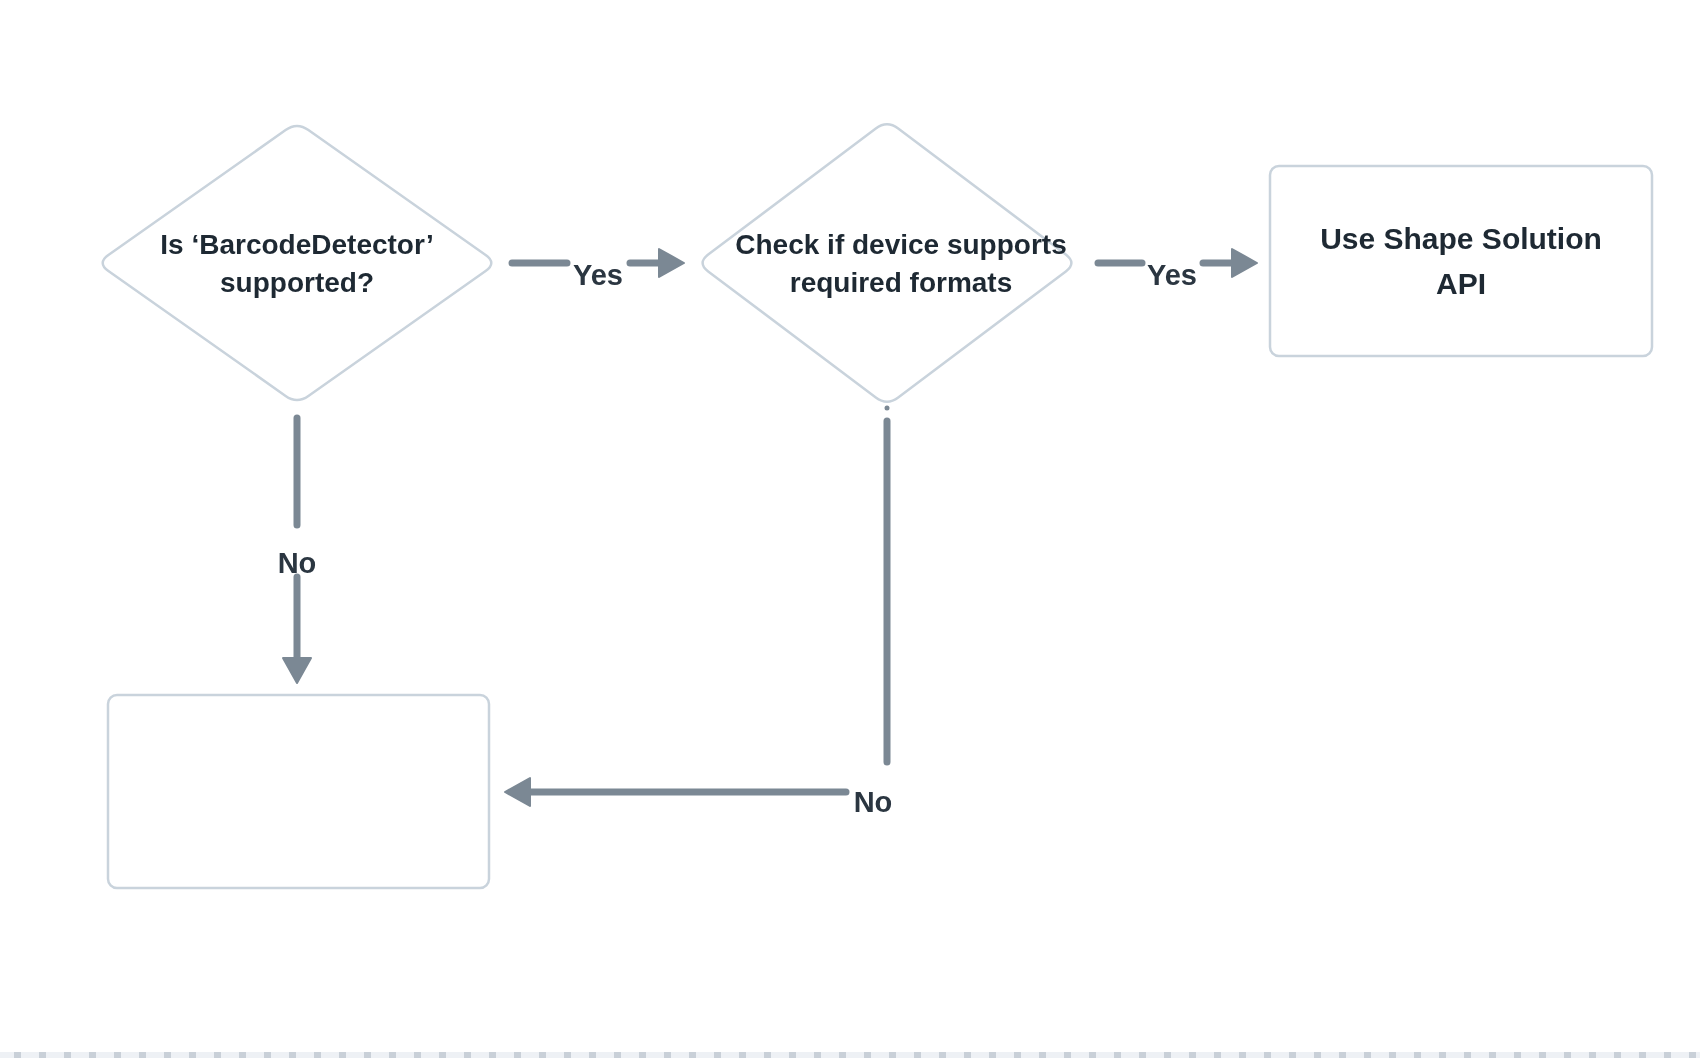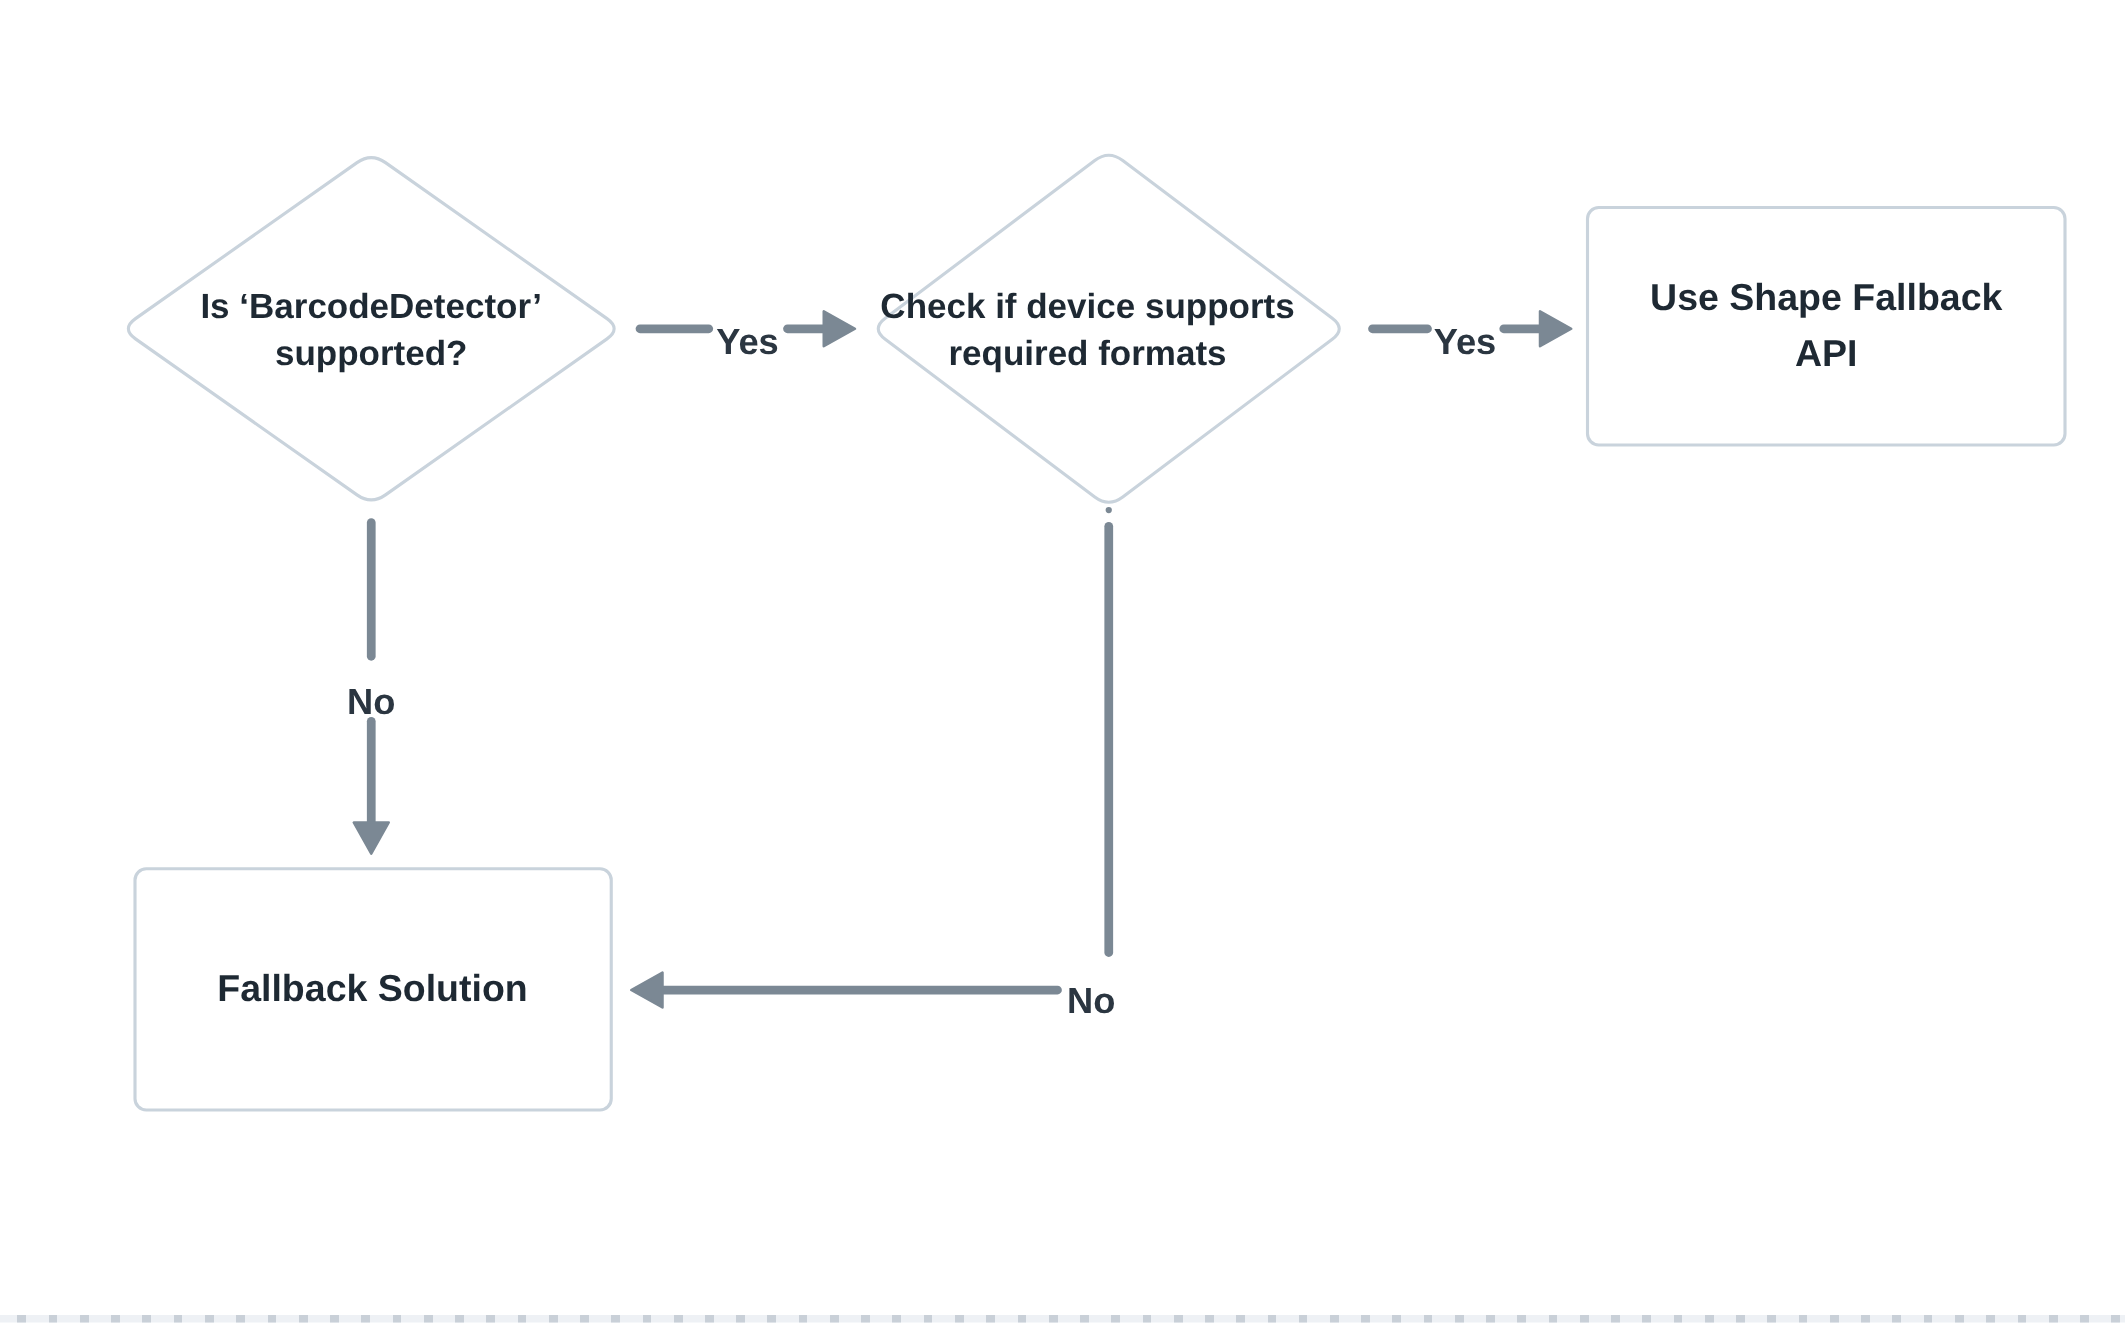--- a/index.html
+++ b/index.html
@@ -70,25 +70,24 @@
     <polygon class="edge-head" points="297,683 283,658 311,658"></polygon>
 
     <circle class="edge-dot" cx="887" cy="408" r="2.5"></circle>
     <path class="edge-line" d="M887,421 V762"></path>
     <path class="edge-line" d="M846,792 H529"></path>
     <polygon class="edge-head" points="505,792 530,778 530,806"></polygon>
   </svg>
 
   <div class="node-label diamond-label" style="left:297px;top:264px;width:320px;">Is ‘BarcodeDetector’ supported?</div>
 
-  <div class="node-label diamond-label" style="left:870px;top:264px;width:370px;text-align:center;">Check if device supports required formats</div>
+  <div class="node-label diamond-label" style="left:901px;top:264px;width:370px;text-align:center;">Check if device supports required formats</div>
 
-  <div class="node-label box-label" style="left:1461px;top:261px;width:330px;">Use Shape Fallback API</div>
+  <div class="node-label box-label" style="left:1461px;top:261px;width:330px;">Use Shape Solution API</div>
 
-  <div class="node-label box-label" style="left:298px;top:791px;width:340px;">Fallback Solution</div>
 
   <div class="edge-label" style="left:598px;top:263px;">Yes</div>
 
   <div class="edge-label" style="left:1172px;top:263px;">Yes</div>
 
   <div class="edge-label" style="left:297px;top:551px;">No</div>
 
   <div class="edge-label" style="left:873px;top:790px;">No</div>
 
   <div class="bottom-strip"></div>

